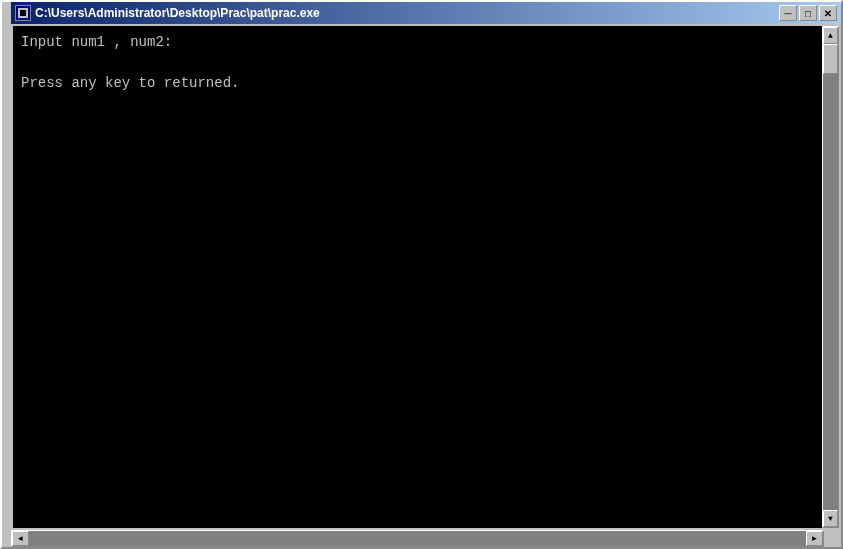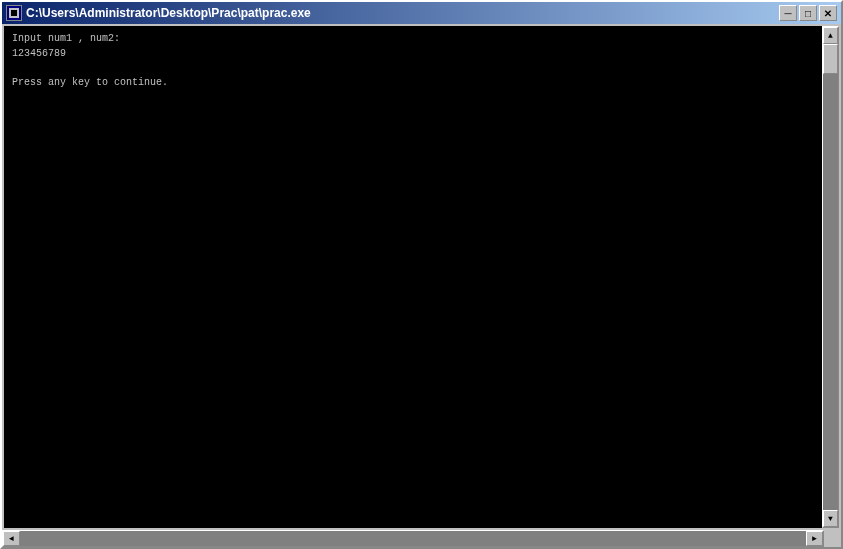--- a/index.html
+++ b/index.html
@@ -17,20 +17,21 @@
     .window {
       width: 843px;
       height: 549px;
       border: 2px solid #888;
       border-top-color: #fff;
       border-left-color: #fff;
       display: flex;
       flex-direction: column;
       background: #c0c0c0;
       box-shadow: 2px 2px 4px #000;
+      padding-left: 9px;
     }
 
     .titlebar {
       background: linear-gradient(to right, #0a246a, #a6caf0);
       color: #fff;
       font-family: 'Tahoma', Arial, sans-serif;
       font-size: 12px;
       font-weight: bold;
       height: 22px;
       display: flex;
@@ -83,21 +84,21 @@
       display: flex;
       background: #c0c0c0;
       padding: 2px;
     }
 
     .console-content {
       flex: 1;
       background: #000;
       color: #c0c0c0;
       font-family: 'Courier New', Courier, monospace;
-      font-size: 10px;
+      font-size: 14px;
       padding: 6px 8px;
       overflow: hidden;
       position: relative;
     }
 
     .scrollbar-v {
       width: 17px;
       background: #c0c0c0;
       display: flex;
       flex-direction: column;
@@ -191,23 +192,22 @@
       <div class="titlebar-btn">
         <span>✕</span>
       </div>
     </div>
   </div>
 
   <div class="console-area">
     <div class="console-content">
 
     <div class="console-line">Input num1 , num2:</div>
-        <div class="console-line">123456789</div>
         <div class="console-line">&nbsp;</div>
-        <div class="console-line">Press any key to continue.</div>
+        <div class="console-line">Press any key to returned.</div>
       </div>
 
     <div class="scrollbar-v">
       <div class="scrollbar-btn">
         <span>▲</span>
       </div>
       <div class="scrollbar-track">
         <div class="scrollbar-thumb"></div>
       </div>
       <div class="scrollbar-btn">

